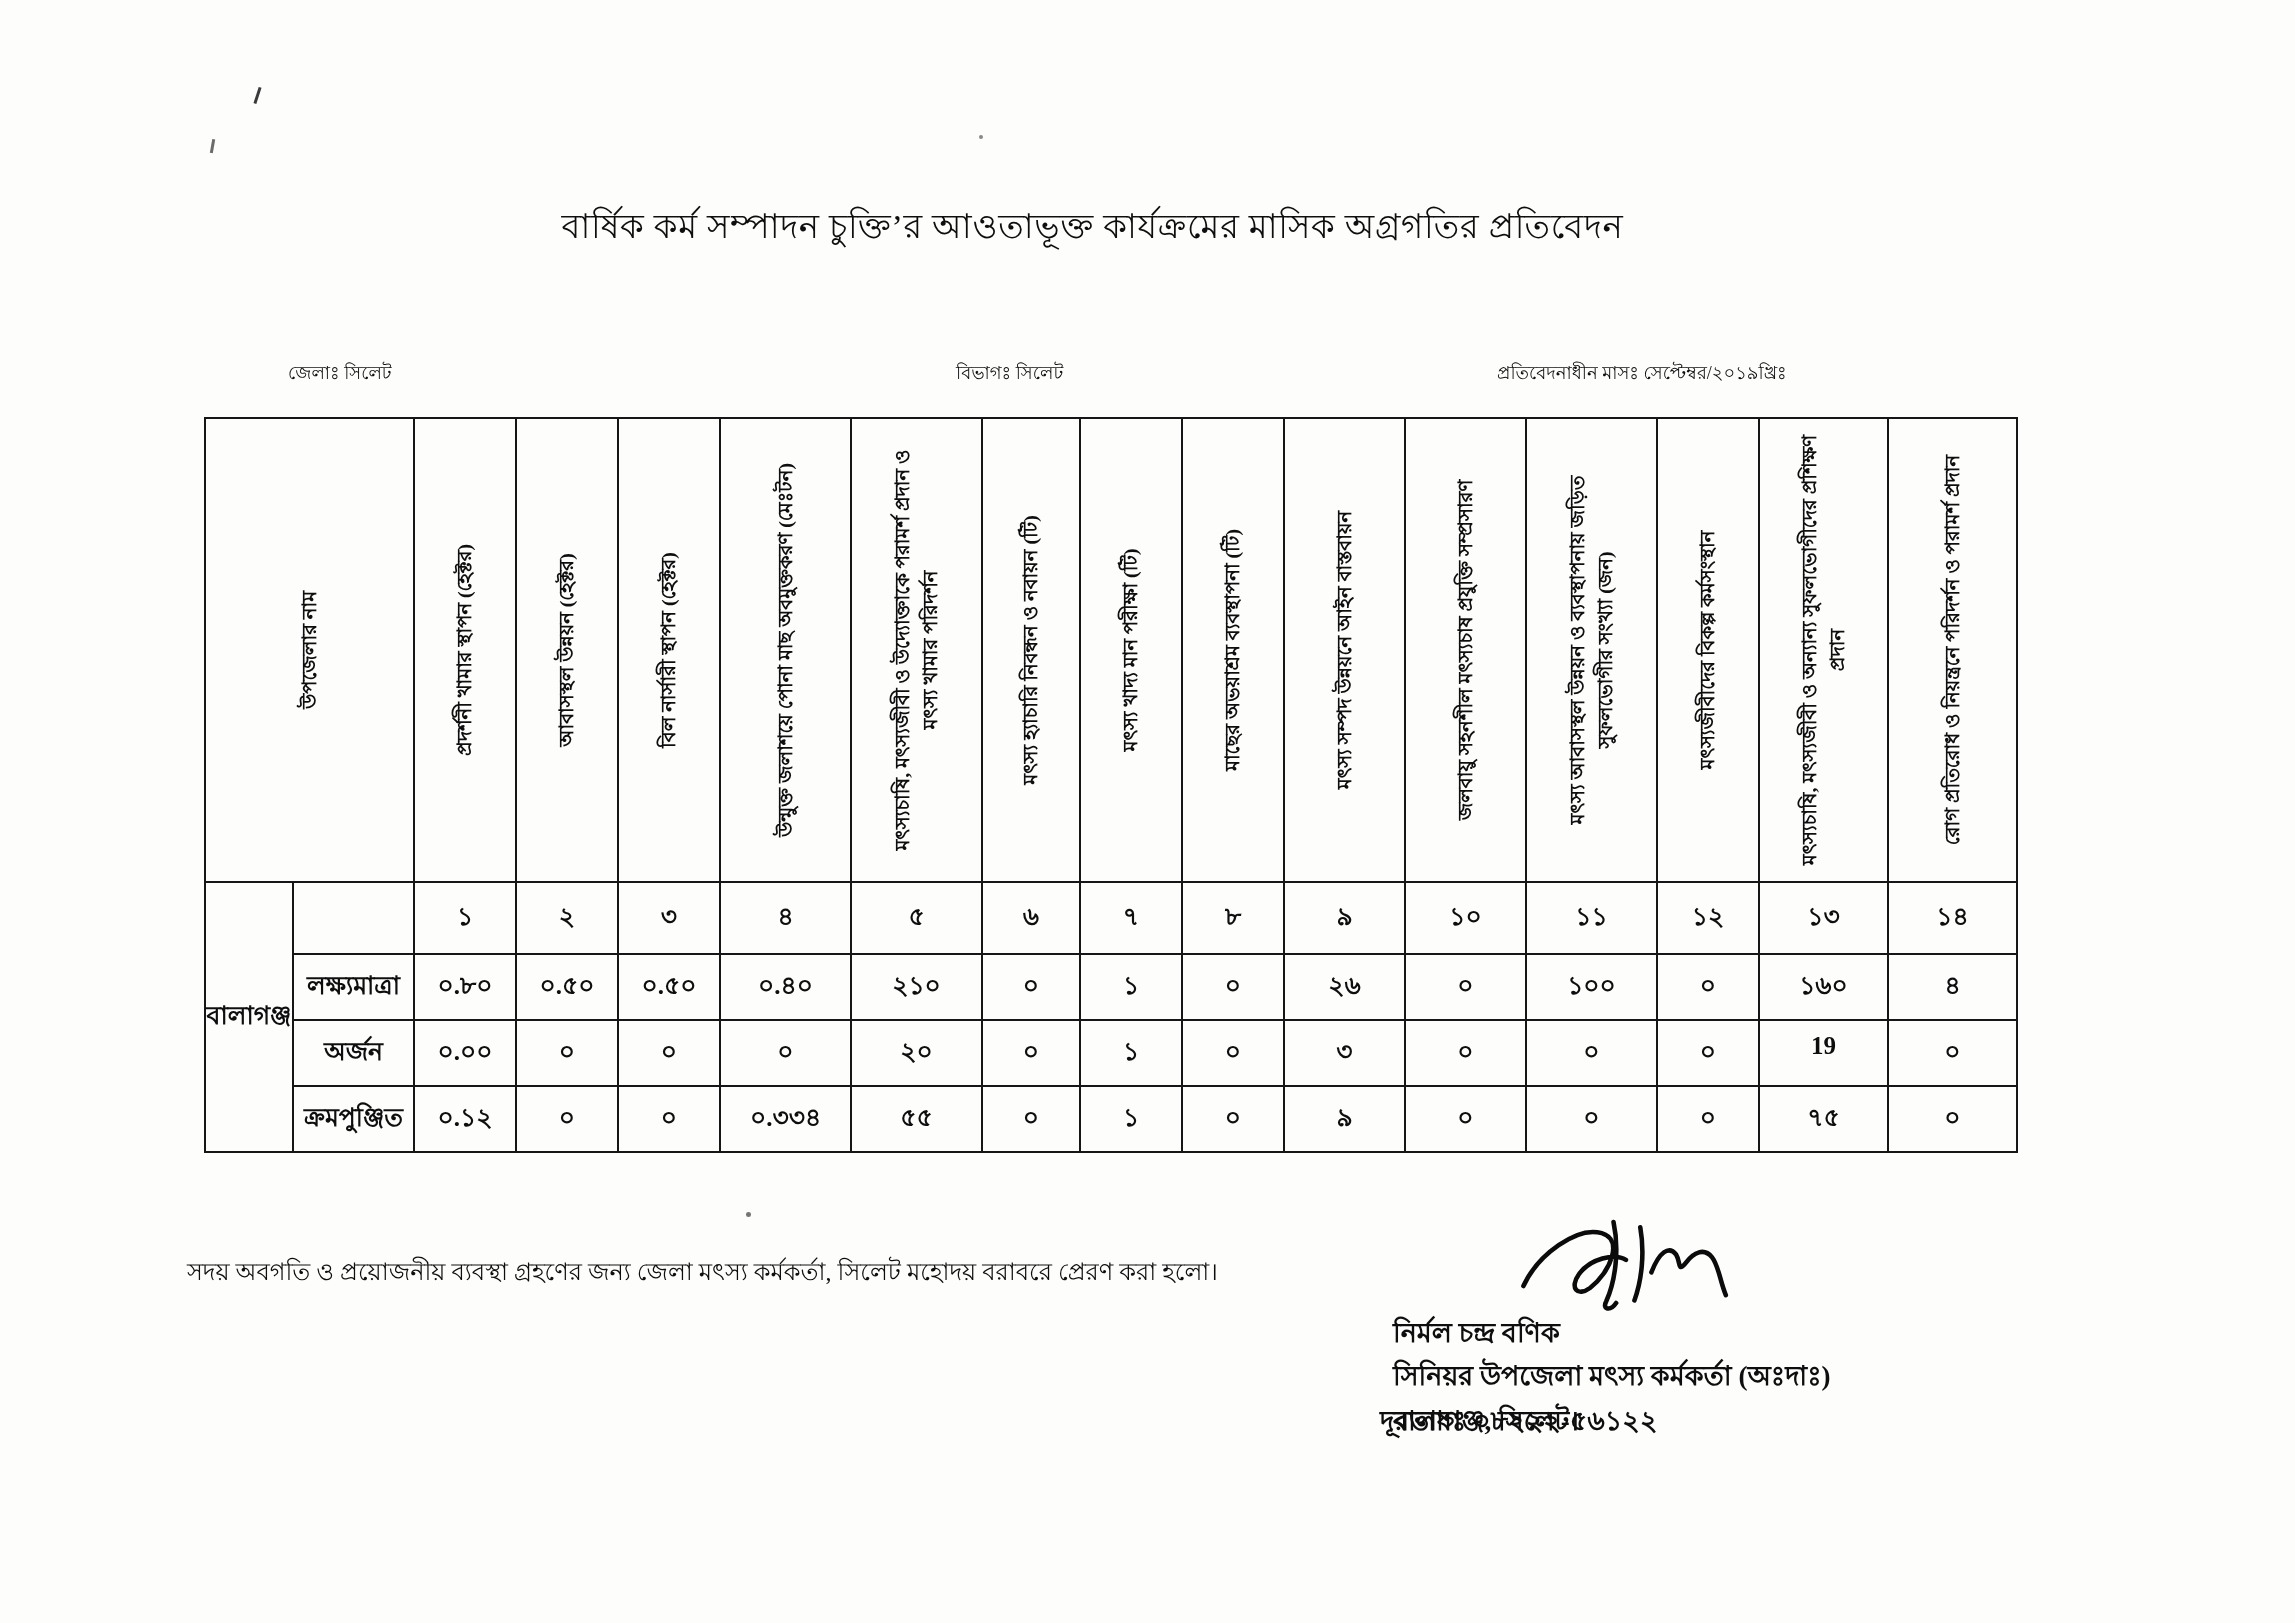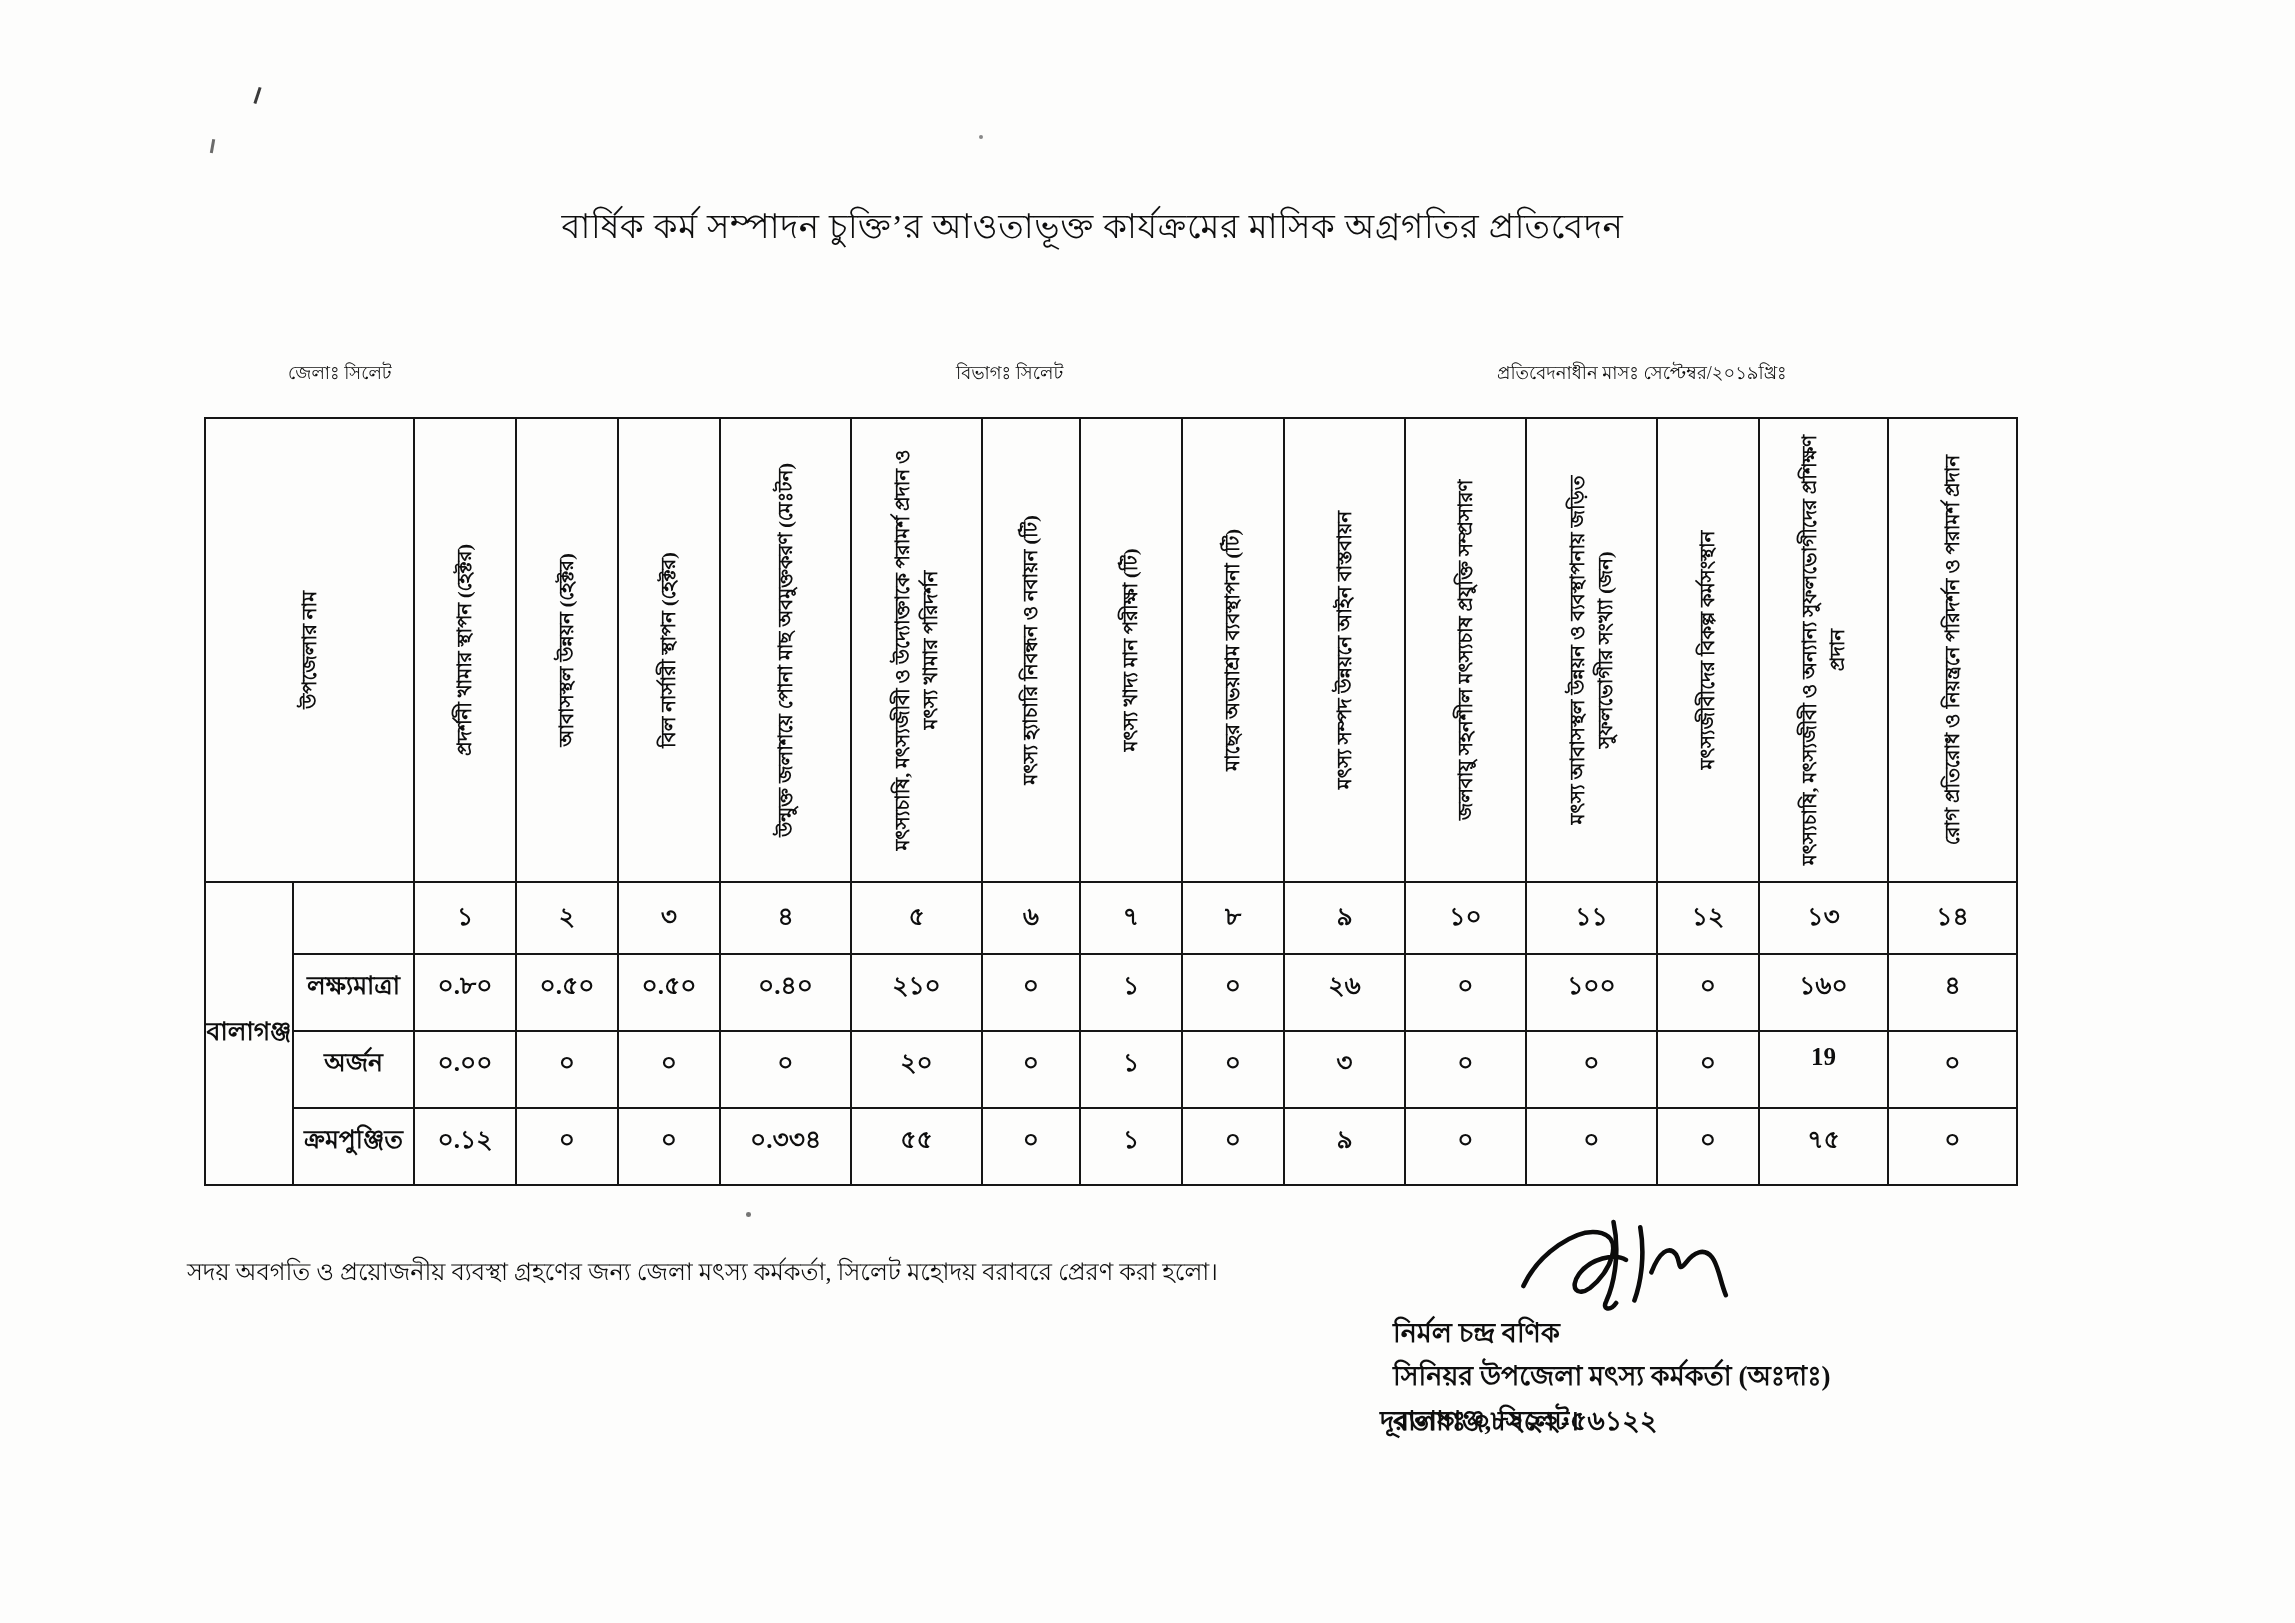--- a/index.html
+++ b/index.html
@@ -36,21 +36,21 @@
     position:absolute; left:50%; top:50%;
     transform:translate(-50%,-50%) rotate(-90deg);
     width:445px; text-align:center;
     font-size:19.6px; font-weight:bold; line-height:1.42;
   }
   tr.row-nums td {
     height:72px; text-align:center; vertical-align:middle;
     font-size:25px; font-weight:bold;
   }
   tr.row-data td {
-    height:77px; text-align:center; vertical-align:top;
+    height:66px; text-align:center; vertical-align:top;
     padding-top:10.5px; font-size:25px; font-weight:bold;
   }
   td.upazila-cell {
     text-align:center; vertical-align:middle;
     font-size:25px; font-weight:bold;margin-left:23px;
   }
   td.row-label { text-align:center; }
 
   
   .closing-note {

